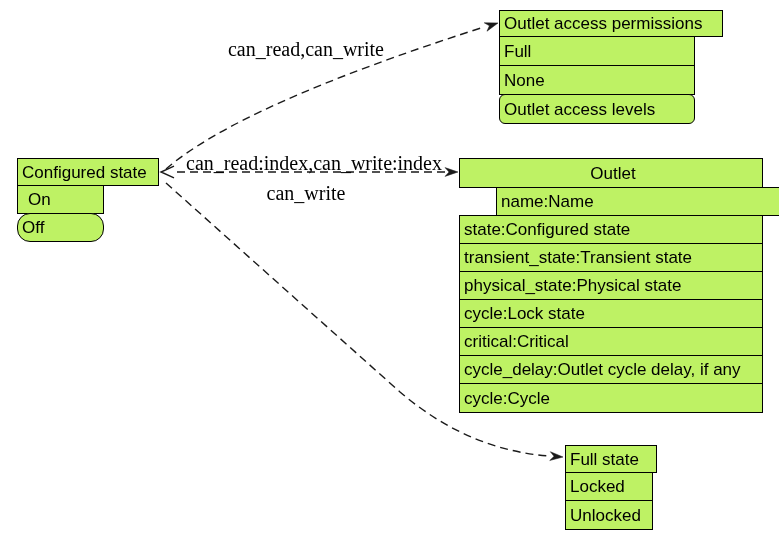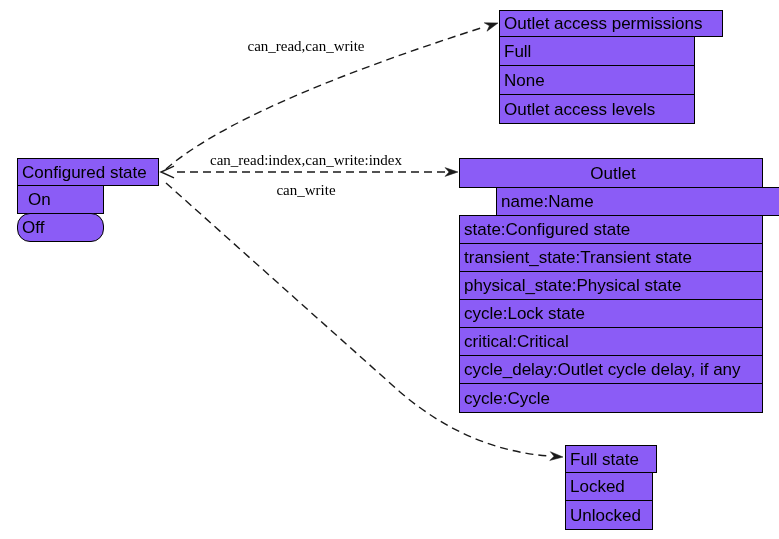--- a/index.html
+++ b/index.html
@@ -19,37 +19,37 @@
   #edges {
     position: absolute;
     left: 0; top: 0;
     width: 779px; height: 539px;
     pointer-events: none;
   }
   .cell {
     position: absolute;
     box-sizing: border-box;
     border: 1px solid #000000;
-    background: #8b5cf6;
+    background: #bef264;
     display: flex;
     align-items: center;
     padding-left: 4px;
     font-size: 17px;
     line-height: 1;
     white-space: nowrap;
     overflow: hidden;
   }
   .cell.center {
     justify-content: center;
     padding-left: 4px;
   }
   .edge-label {
     position: absolute;
     font-family: "Liberation Serif", serif;
-    font-size: 15px;
+    font-size: 20px;
     line-height: 1.1;
     text-align: center;
     white-space: nowrap;
   }
   .edge-path {
     fill: none;
     stroke: #1a1a1a;
     stroke-width: 1.4;
     stroke-dasharray: 8 5;
   }
@@ -91,21 +91,21 @@
   <div>
     <div class="cell" style="left:17px; top:158px; width:142px; height:28px;">Configured state</div>
     <div class="cell" style="left:17px; top:185px; width:87px; height:29px;padding-left:10px;">On</div>
     <div class="cell" style="left:17px; top:213px; width:87px; height:29px;border-radius:13px;">Off</div>
   </div>
 
   <div>
     <div class="cell" style="left:499px; top:10px; width:224px; height:27px;">Outlet access permissions</div>
     <div class="cell" style="left:499px; top:36px; width:196px; height:30px;">Full</div>
     <div class="cell" style="left:499px; top:65px; width:196px; height:30px;">None</div>
-    <div class="cell" style="left:499px; top:94px; width:196px; height:30px;">Outlet access levels</div>
+    <div class="cell" style="left:499px; top:94px; width:196px; height:30px;border-radius:6px;">Outlet access levels</div>
   </div>
 
   <div>
     <div class="cell center" style="left:459px; top:158px; width:304px; height:30px;">Outlet</div>
     <div class="cell" style="left:459px; top:187px; width:304px; height:29px;margin-left:37px;">name:Name</div>
     <div class="cell" style="left:459px; top:215px; width:304px; height:29px;">state:Configured state</div>
     <div class="cell" style="left:459px; top:243px; width:304px; height:29px;">transient_state:Transient state</div>
     <div class="cell" style="left:459px; top:271px; width:304px; height:29px;">physical_state:Physical state</div>
     <div class="cell" style="left:459px; top:299px; width:304px; height:29px;">cycle:Lock state</div>
     <div class="cell" style="left:459px; top:327px; width:304px; height:29px;">critical:Critical</div>

